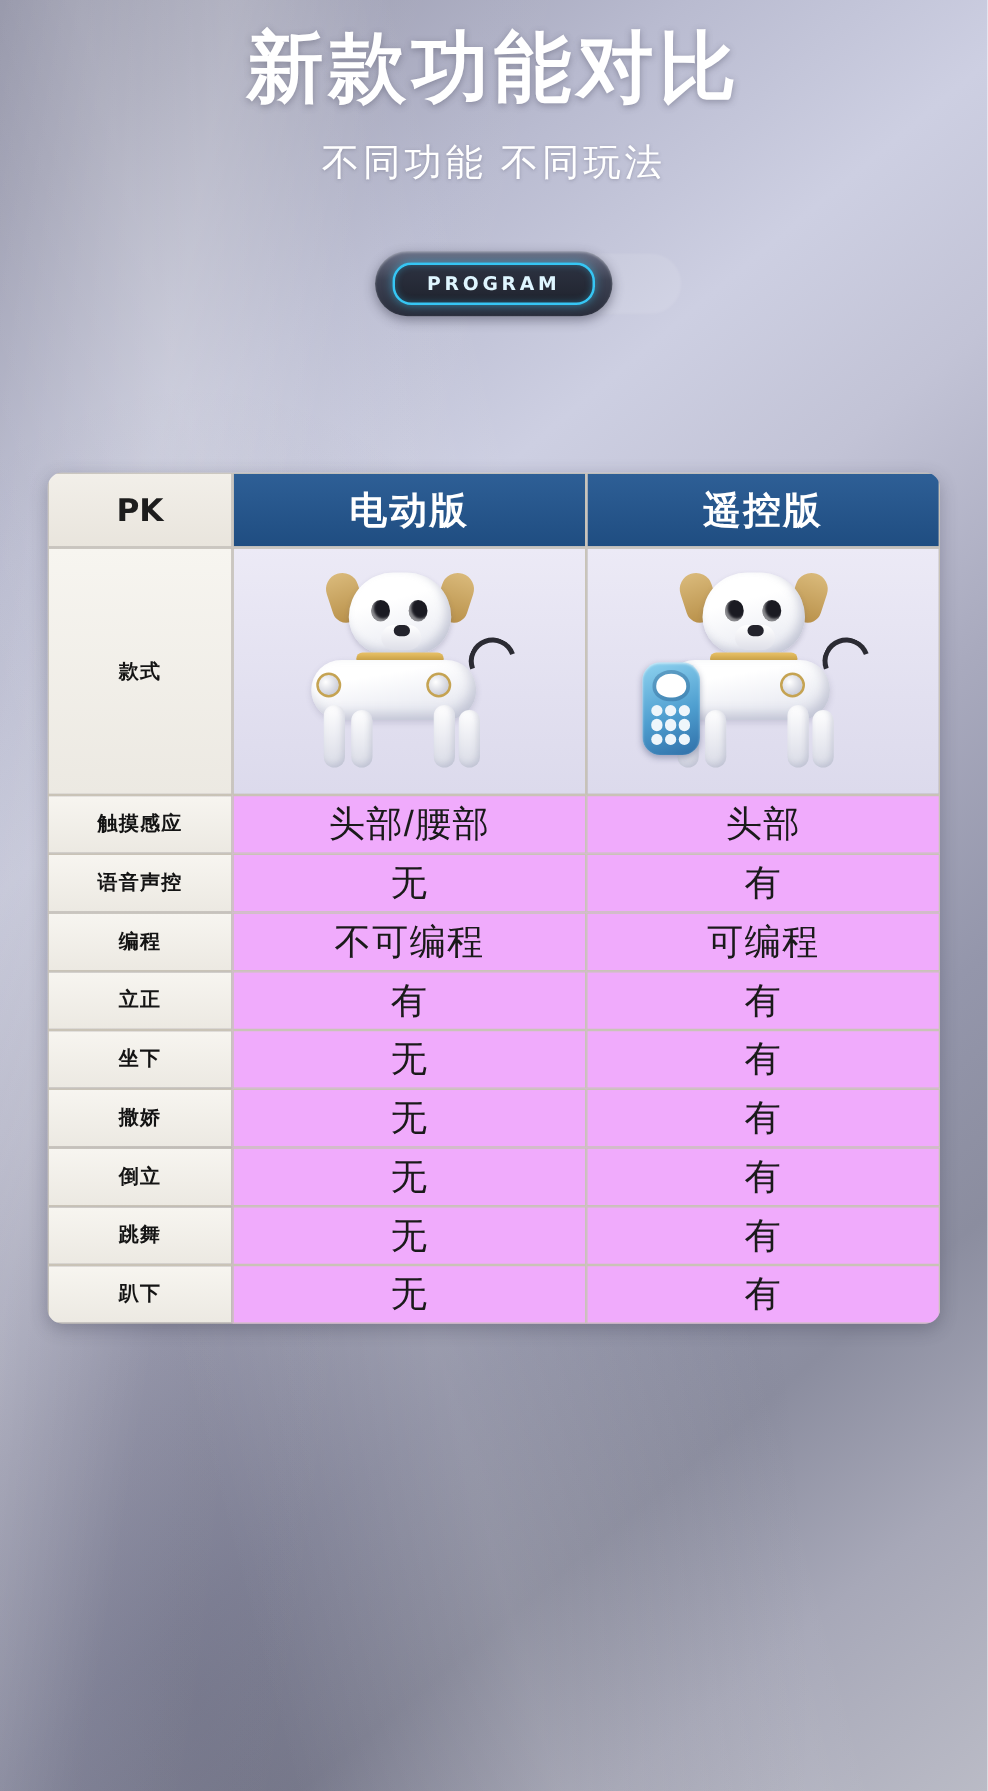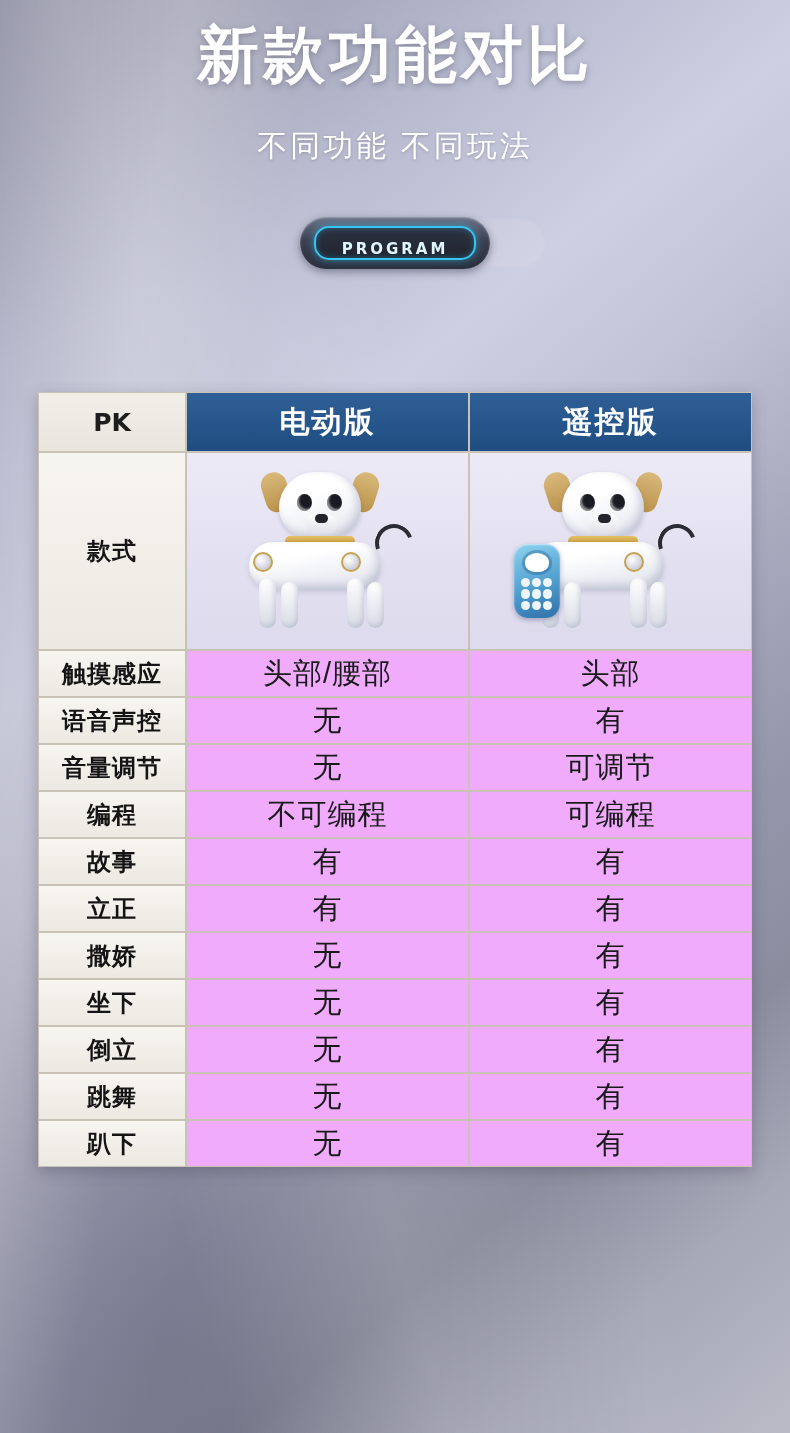--- a/index.html
+++ b/index.html
@@ -35,21 +35,21 @@
     color: #ffffff;
     letter-spacing: 4px;
     line-height: 1.25;
     text-shadow: 0 2px 6px rgba(80,80,100,0.45);
     margin: 0;
   }
   .subtitle {
     font-size: 30px;
     color: #ffffff;
     letter-spacing: 3px;
-    margin-top: 32px;
+    margin-top: 16px;
     text-shadow: 0 1px 3px rgba(80,80,100,0.35);
   }
 
   
   .badge-wrap {
     position: relative;
     margin-top: 50px;
     height: 80px;
   }
   .badge {
@@ -66,21 +66,21 @@
     align-items: center;
     justify-content: center;
   }
   .badge-inner {
     width: 158px;
     height: 30px;
     border-radius: 15px;
     border: 2px solid #36c6f4;
     background: linear-gradient(180deg, #2d3241 0%, #20242f 100%);
     display: flex;
-    align-items: flex-end;
+    align-items: center;
     justify-content: center;
     box-shadow: 0 0 8px rgba(54,198,244,0.55), inset 0 0 6px rgba(54,198,244,0.35);
   }
   .badge-text {
     color: #dff6ff;
     font-size: 15px;
     font-weight: bold;
     letter-spacing: 3px;
     font-family: "DejaVu Sans", sans-serif;
   }
@@ -102,23 +102,22 @@
     left: 38px;
     top: 378px;
     width: 714px;
   }
   table.cmp {
     width: 714px;
     border-collapse: separate;
     border-spacing: 0;
     table-layout: fixed;
     box-shadow: 0 4px 14px rgba(50,50,70,0.3);
-    border-radius: 0;
+    border-radius: 12px;
     overflow: hidden;
-    margin-top: 14px;
   }
   table.cmp td, table.cmp th {
     border: 1px solid #c9c3b7;
     padding: 0;
     text-align: center;
     vertical-align: middle;
   }
   col.c-label { width: 148px; }
   col.c-a { width: 283px; }
   col.c-b { width: 283px; }
@@ -134,21 +133,21 @@
   .hdr-blue {
     background: linear-gradient(180deg, #2e5f96 0%, #1f4d81 100%);
     color: #ffffff;
     font-size: 30px;
     font-weight: bold;
     height: 58px;
     letter-spacing: 2px;
   }
   .row-label {
     background: linear-gradient(180deg, #f7f5f0 0%, #ece9e2 100%);
-    font-size: 24px;
+    font-size: 16px;
     font-weight: bold;
     color: #141414;
     letter-spacing: 1px;
   }
   .row-val {
     background: #f0abfc;
     font-size: 29px;
     color: #1a1a1a;
     height: 45px;
     letter-spacing: 1px;
@@ -399,46 +398,36 @@
         <td class="row-label">触摸感应</td>
         <td class="row-val">头部/腰部</td>
         <td class="row-val">头部</td>
       </tr>
       <tr>
         <td class="row-label">语音声控</td>
         <td class="row-val">无</td>
         <td class="row-val">有</td>
       </tr>
       <tr>
-        <td class="row-label">音量调节</td>
-        <td class="row-val">无</td>
-        <td class="row-val">可调节</td>
-      </tr>
-      <tr>
         <td class="row-label">编程</td>
         <td class="row-val">不可编程</td>
         <td class="row-val">可编程</td>
       </tr>
       <tr>
-        <td class="row-label">故事</td>
-        <td class="row-val">有</td>
-        <td class="row-val">有</td>
-      </tr>
-      <tr>
         <td class="row-label">立正</td>
         <td class="row-val">有</td>
         <td class="row-val">有</td>
       </tr>
       <tr>
+        <td class="row-label">坐下</td>
+        <td class="row-val">无</td>
+        <td class="row-val">有</td>
+      </tr>
+      <tr>
         <td class="row-label">撒娇</td>
-        <td class="row-val">无</td>
-        <td class="row-val">有</td>
-      </tr>
-      <tr>
-        <td class="row-label">坐下</td>
         <td class="row-val">无</td>
         <td class="row-val">有</td>
       </tr>
       <tr>
         <td class="row-label">倒立</td>
         <td class="row-val">无</td>
         <td class="row-val">有</td>
       </tr>
       <tr>
         <td class="row-label">跳舞</td>

